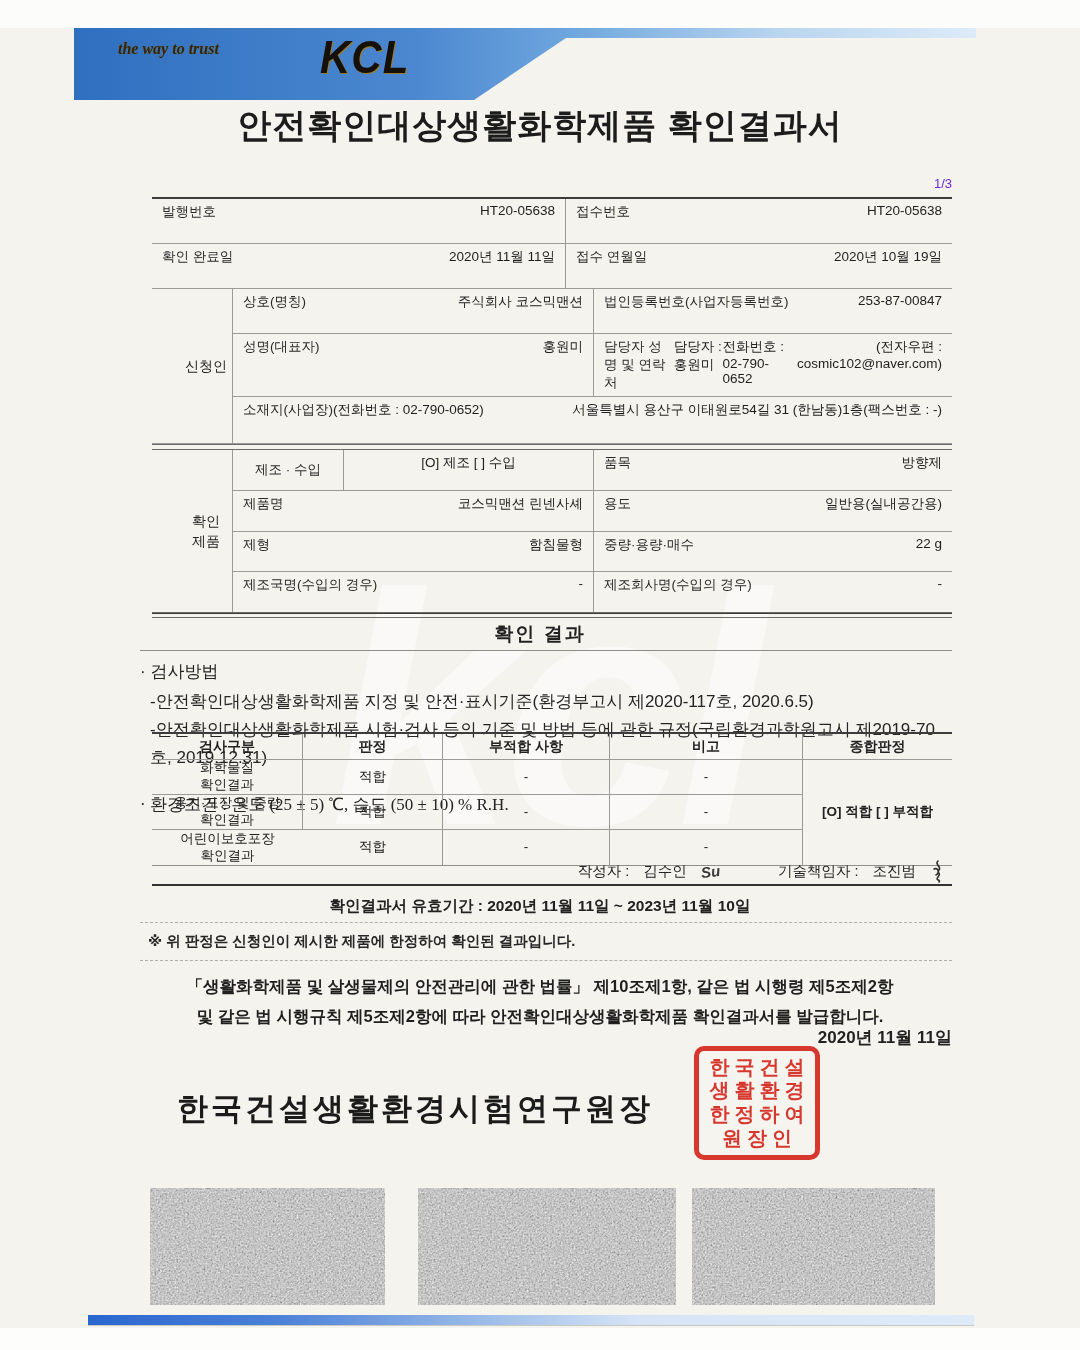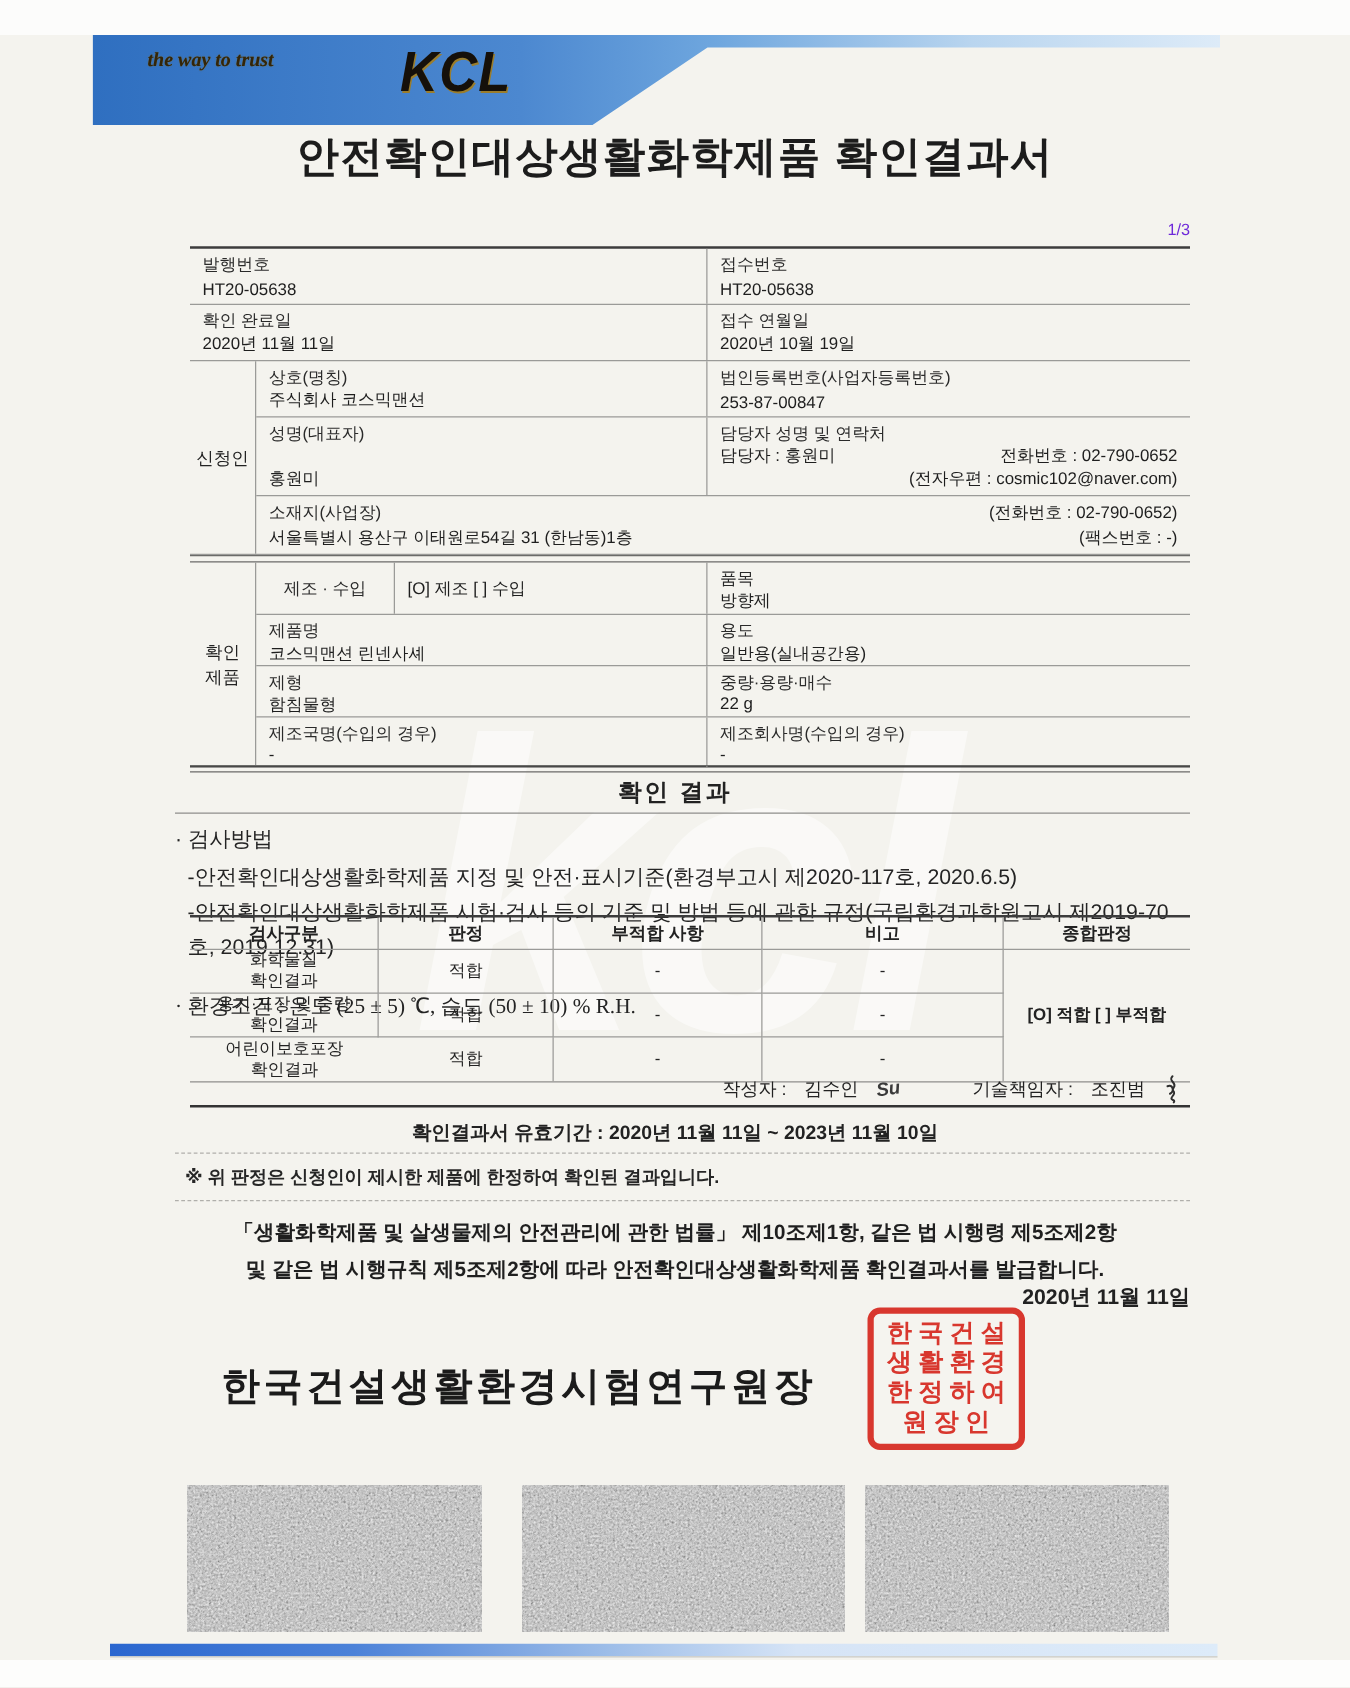--- a/index.html
+++ b/index.html
@@ -23,27 +23,27 @@
 
   
   .watermark { position:absolute; left:330px; top:520px; font-size:330px; font-weight:900; font-style:italic;
     color:rgba(255,255,255,0.5); letter-spacing:-10px; z-index:0; user-select:none; }
 
   .content { position:relative; z-index:1; }
 
   
   .info-table { position:absolute; left:152px; top:197px; width:800px; border-top:2px solid #3c3c3c; font-size:13.5px; }
   .row { display:flex; border-bottom:1px solid #9a9a98; }
-  .cell { padding:4px 10px; display:flex; flex-direction:column; justify-content:space-between; }
+  .cell { padding:4px 10px; display:flex; flex-direction:row; justify-content:space-between; }
   .vdiv { border-left:1px solid #9a9a98; }
   .lbl { color:#2a2a2a; }
   .val { color:#1e1e1e; font-weight:500; }
   .sec { display:flex; border-bottom:1px solid #9a9a98; }
   .sec-label { width:53px; display:flex; align-items:center; justify-content:center; text-align:center;
-    border-right:1px solid #9a9a98; font-size:14px; color:#222; line-height:1.45; }
+    border-right:1px solid #9a9a98; font-size:14px; color:#222; line-height:1.45;margin-left:28px; }
   .sec-rows { flex:1; display:flex; flex-direction:column; }
   .sec-rows .row:last-child { border-bottom:none; }
   .dline { height:6px; border-bottom:1px solid #6b6b69; border-top:1px solid #6b6b69; }
   .flexline { display:flex; justify-content:space-between; align-items:baseline; }
 
   
   .result-dline { position:absolute; left:152px; top:612px; width:800px; }
   .result-title { position:absolute; left:0; top:621px; width:100%; text-align:center; font-size:19px; font-weight:800; letter-spacing:2px; }
   .result-underline { position:absolute; left:140px; top:650px; width:812px; border-top:1px solid #8e8e8c; }
   .method { position:absolute; left:140px; top:658px; width:812px; font-size:17px; line-height:1.65; color:#242424; }

